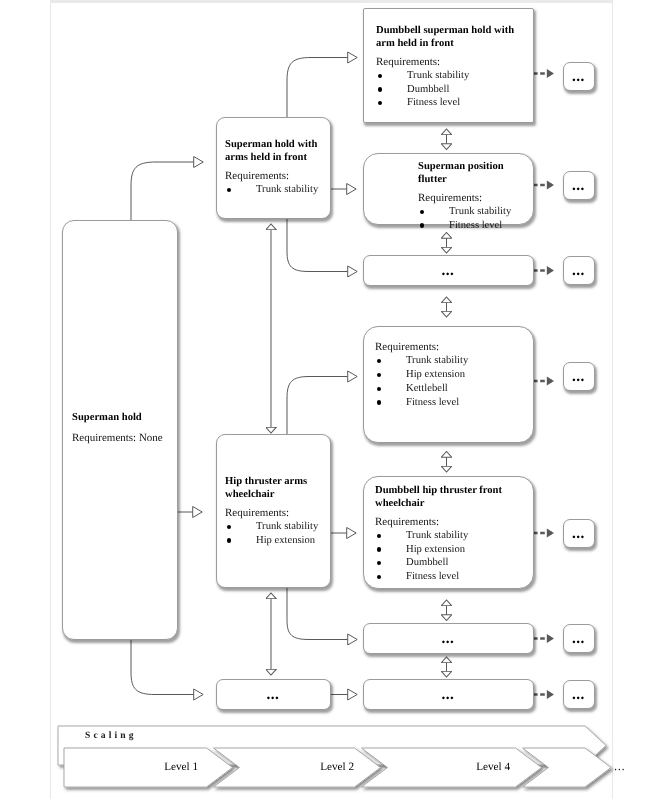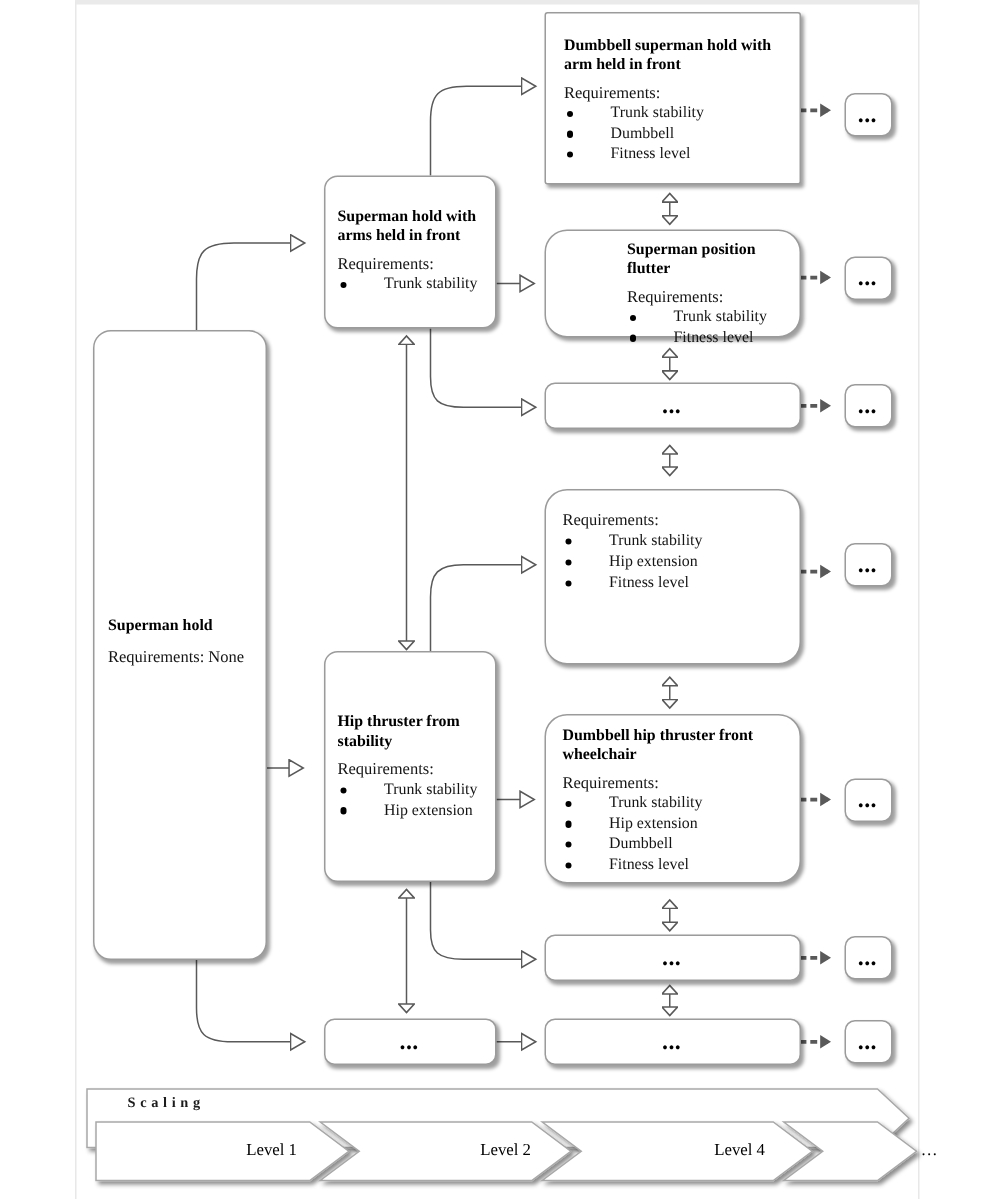--- a/index.html
+++ b/index.html
@@ -92,21 +92,21 @@
         <ul class="nlist">
           <li>
             <span class="bul"></span>
             <span class="itxt">Trunk stability</span>
           </li>
         </ul>
       </div>
     </div>
 <div class="node" style="left:216px;top:434px;width:115px;height:154px;border-radius:9px;">
       <div class="nbody" style="top:40px;left:8px;right:3px;">
-        <div class="ntitle">Hip thruster from stability</div>
+        <div class="ntitle">Hip thruster arms wheelchair</div>
         <div class="nreq">Requirements:</div>
         <ul class="nlist">
           <li>
             <span class="bul"></span>
             <span class="itxt">Trunk stability</span>
           </li>
           <li>
             <span class="bul"></span>
             <span class="itxt">Hip extension</span>
           </li>
@@ -159,20 +159,24 @@
       <div class="nbody" style="top:9px;left:11px;right:3px;">
         <div class="nreq">Requirements:</div>
         <ul class="nlist">
           <li>
             <span class="bul"></span>
             <span class="itxt">Trunk stability</span>
           </li>
           <li>
             <span class="bul"></span>
             <span class="itxt">Hip extension</span>
+          </li>
+          <li>
+            <span class="bul"></span>
+            <span class="itxt">Kettlebell</span>
           </li>
           <li>
             <span class="bul"></span>
             <span class="itxt">Fitness level</span>
           </li>
         </ul>
       </div>
     </div>
 <div class="node" style="left:363px;top:476px;width:171px;height:113px;border-radius:15px;">
       <div class="nbody" style="top:7px;left:11px;right:3px;">

